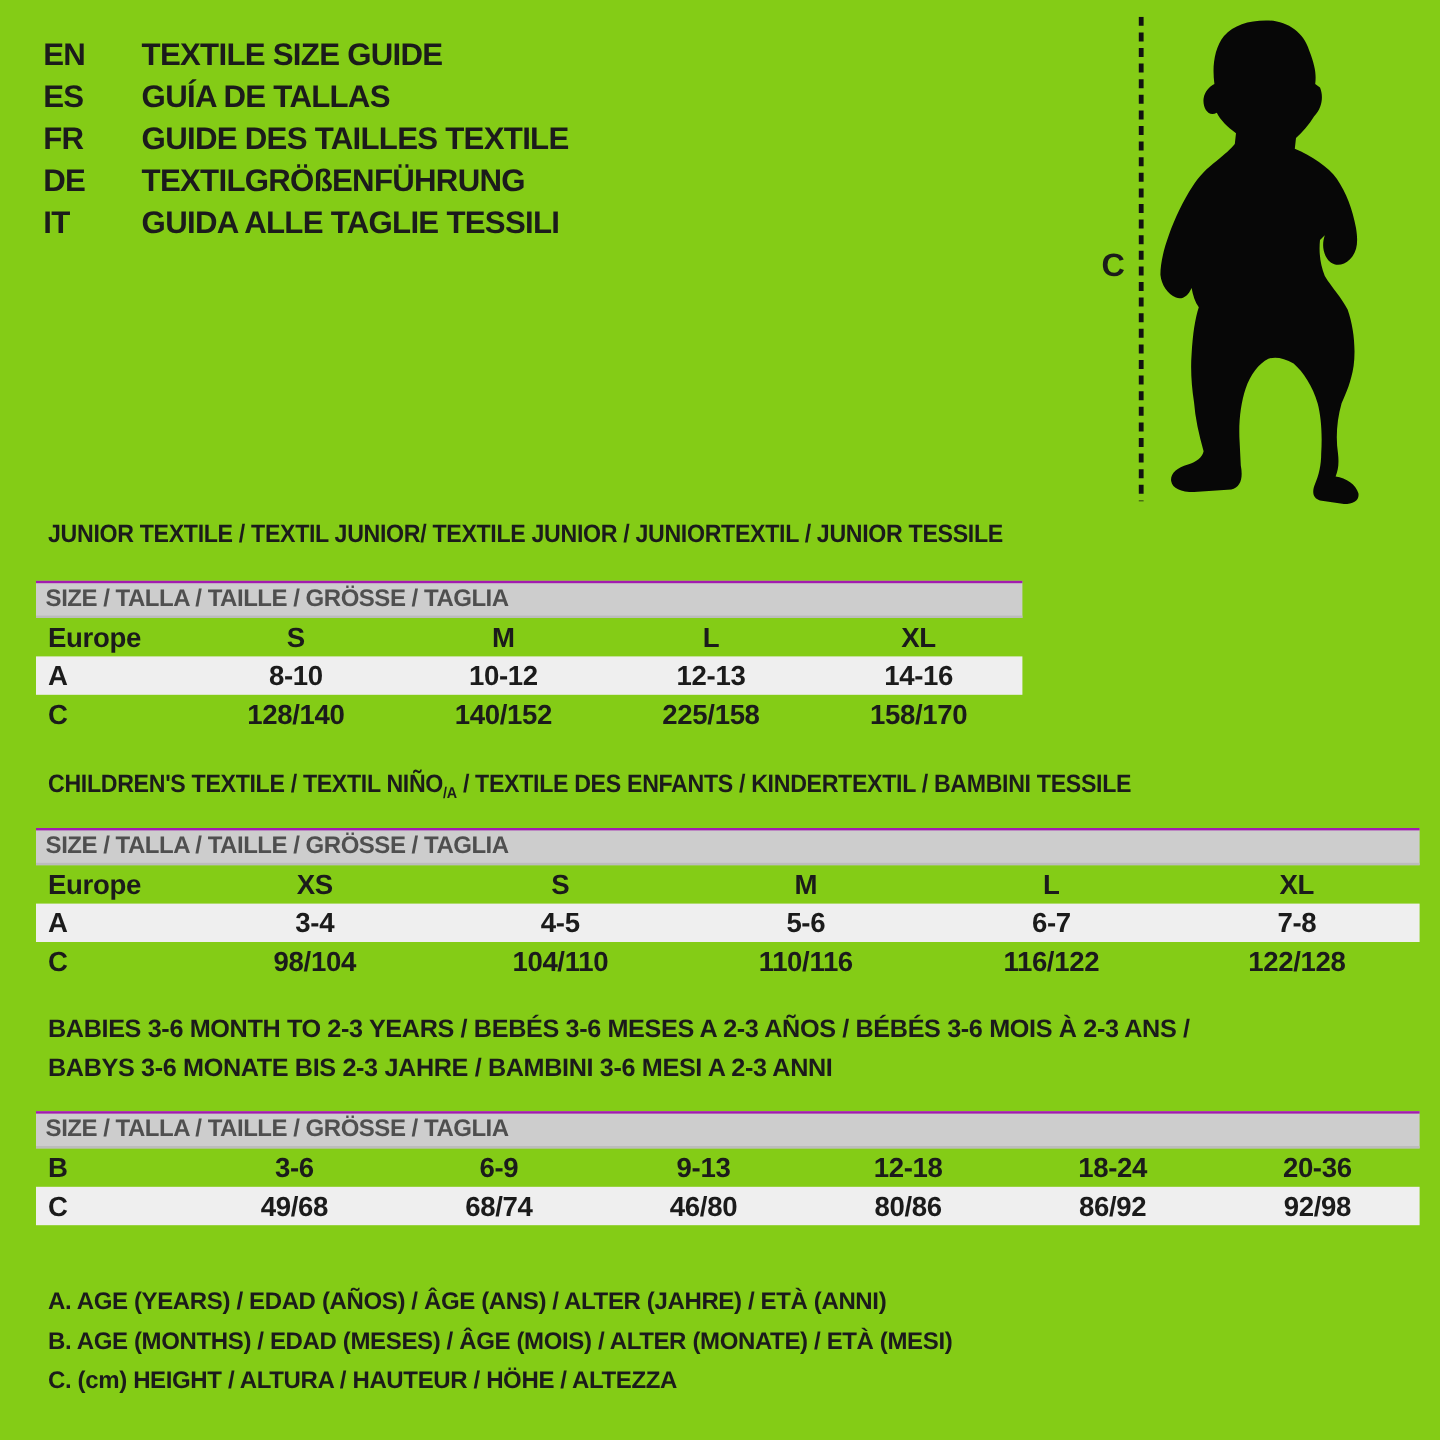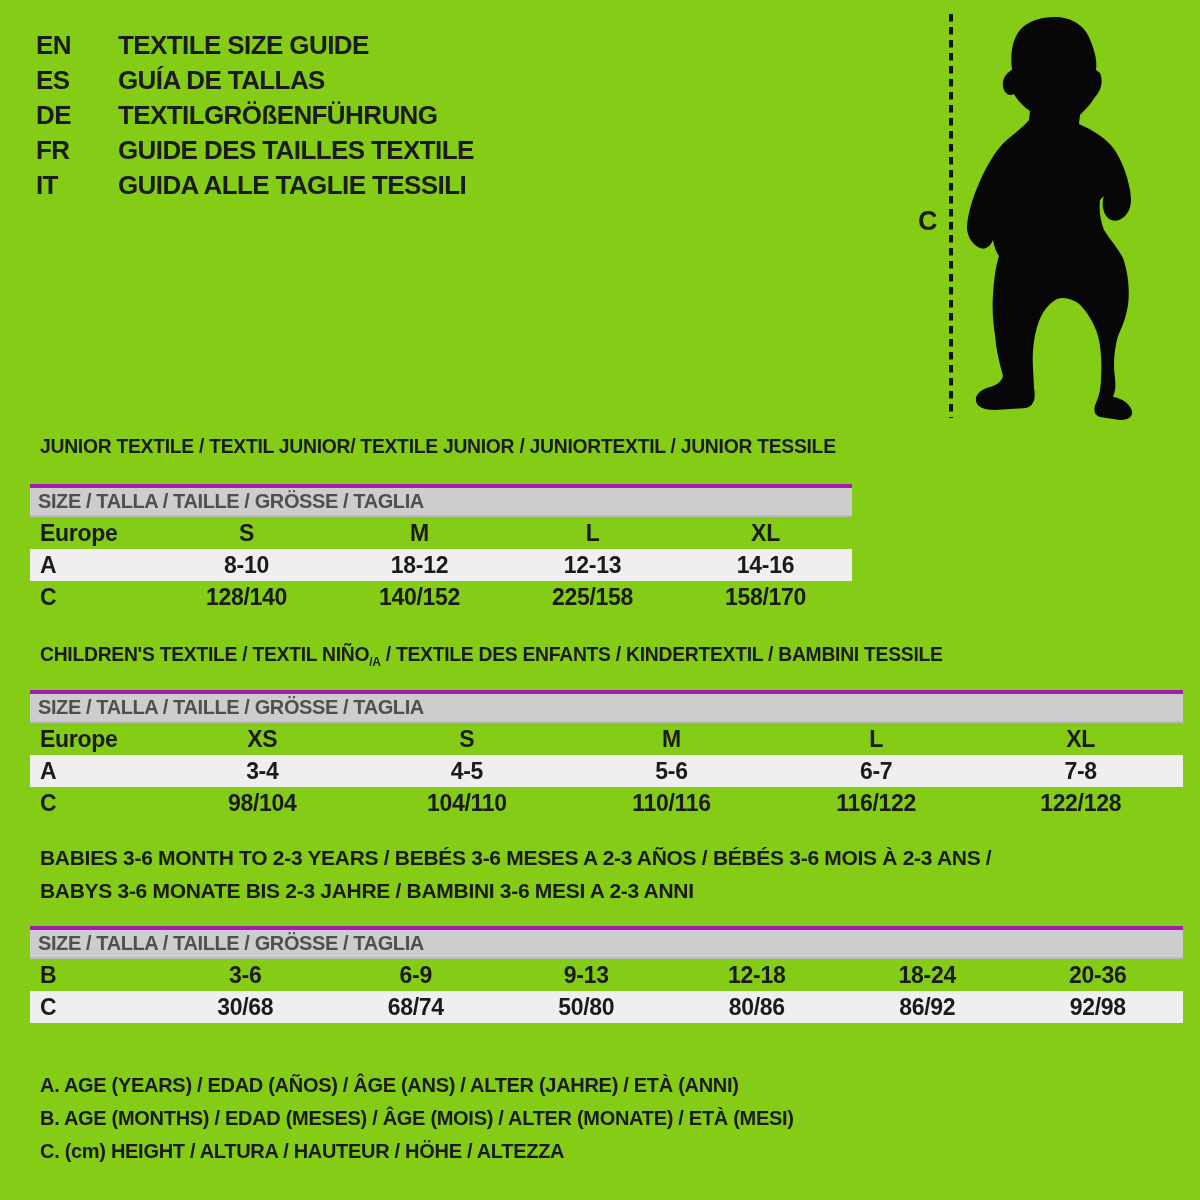--- a/index.html
+++ b/index.html
@@ -23,21 +23,21 @@
   .t-babies1{top:846px;}
   .t-babies2{top:879px;}
   .sub{font-size:13px;position:relative;top:5px;}
   
   .tbl{position:absolute;left:30px;}
   .tbl-junior{top:484px;width:822px;}
   .tbl-children{top:690px;width:1153px;}
   .tbl-babies{top:926px;width:1153px;}
   .thead{
     height:27px;line-height:27px;background:#cdcdcd;
-    border-top:4px solid #a21caf;border-bottom:2px solid #bcbcbc;
+    border-top:2px solid #a21caf;border-bottom:2px solid #bcbcbc;
     color:#4f4f4f;font-size:20px;padding-left:8px;letter-spacing:-0.4px;white-space:nowrap;
   }
   .trow{display:flex;height:32px;line-height:32px;font-size:23px;letter-spacing:-0.3px;}
   .trow.shade{background:#efefef;}
   .cl{width:120px;padding-left:10px;}
   .cc{flex:1;text-align:center;}
   
   .legend{position:absolute;left:40px;top:1069px;}
   .legend-line{height:33px;line-height:33px;font-size:20px;letter-spacing:-0.3px;white-space:nowrap;}
 </style>
@@ -47,24 +47,24 @@
 <div class="canvas">
 
   <div class="lang-block">
     <div class="lang-row">
       <span class="lang-code">EN</span><span class="lang-label">TEXTILE SIZE GUIDE</span>
     </div>
     <div class="lang-row">
       <span class="lang-code">ES</span><span class="lang-label">GUÍA DE TALLAS</span>
     </div>
     <div class="lang-row">
-      <span class="lang-code">DE</span><span class="lang-label">TEXTILGRÖßENFÜHRUNG</span>
+      <span class="lang-code">FR</span><span class="lang-label">GUIDE DES TAILLES TEXTILE</span>
     </div>
     <div class="lang-row">
-      <span class="lang-code">FR</span><span class="lang-label">GUIDE DES TAILLES TEXTILE</span>
+      <span class="lang-code">DE</span><span class="lang-label">TEXTILGRÖßENFÜHRUNG</span>
     </div>
     <div class="lang-row">
       <span class="lang-code">IT</span><span class="lang-label">GUIDA ALLE TAGLIE TESSILI</span>
     </div>
   </div>
 
   <div class="figure">
     <div class="c-label">C</div>
     <svg class="dash-line" width="8" height="404" aria-hidden="true">
       <line x1="4" y1="0" x2="4" y2="404" stroke="#111111" stroke-width="4" stroke-dasharray="7.5 5.5"></line>
@@ -104,21 +104,21 @@
     <div class="trow">
       <div class="cl">Europe</div>
       <div class="cc">S</div>
       <div class="cc">M</div>
       <div class="cc">L</div>
       <div class="cc">XL</div>
     </div>
     <div class="trow shade">
       <div class="cl">A</div>
       <div class="cc">8-10</div>
-      <div class="cc">18-12</div>
+      <div class="cc">10-12</div>
       <div class="cc">12-13</div>
       <div class="cc">14-16</div>
     </div>
     <div class="trow">
       <div class="cl">C</div>
       <div class="cc">128/140</div>
       <div class="cc">140/152</div>
       <div class="cc">225/158</div>
       <div class="cc">158/170</div>
     </div>
@@ -161,23 +161,23 @@
       <div class="cl">B</div>
       <div class="cc">3-6</div>
       <div class="cc">6-9</div>
       <div class="cc">9-13</div>
       <div class="cc">12-18</div>
       <div class="cc">18-24</div>
       <div class="cc">20-36</div>
     </div>
     <div class="trow shade">
       <div class="cl">C</div>
-      <div class="cc">30/68</div>
+      <div class="cc">49/68</div>
       <div class="cc">68/74</div>
-      <div class="cc">50/80</div>
+      <div class="cc">46/80</div>
       <div class="cc">80/86</div>
       <div class="cc">86/92</div>
       <div class="cc">92/98</div>
     </div>
   </div>
 
   <div class="legend">
     <div class="legend-line">A. AGE (YEARS) / EDAD (AÑOS) / ÂGE (ANS) / ALTER (JAHRE) / ETÀ (ANNI)</div>
     <div class="legend-line">B. AGE (MONTHS) / EDAD (MESES) / ÂGE (MOIS) / ALTER (MONATE) / ETÀ (MESI)</div>
     <div class="legend-line">C. (cm) HEIGHT / ALTURA / HAUTEUR / HÖHE / ALTEZZA</div>

